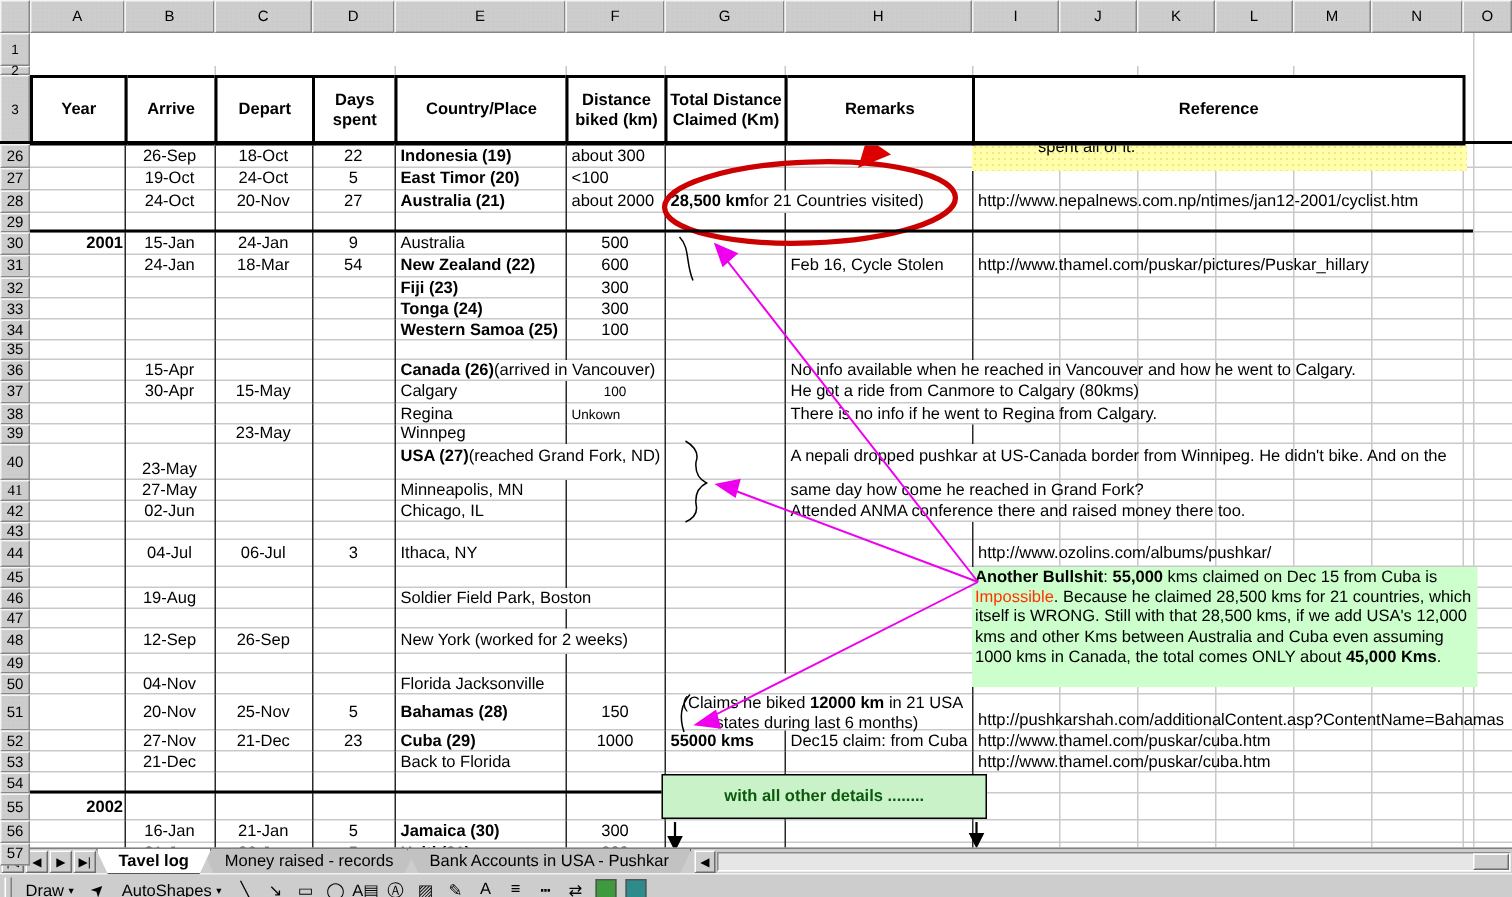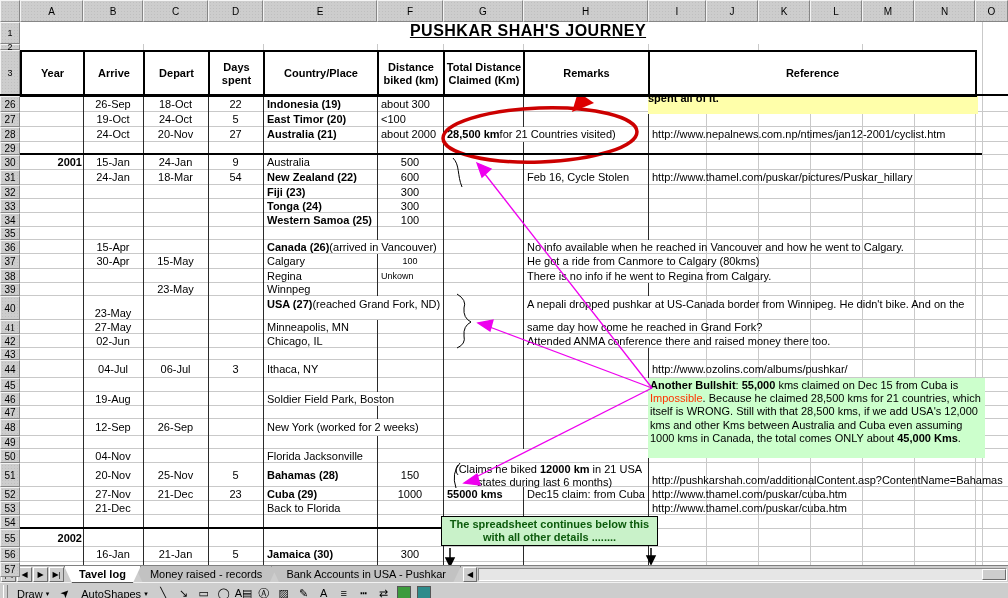--- a/index.html
+++ b/index.html
@@ -31,21 +31,21 @@
   .hdrcell{position:absolute;border:2px solid #000;box-sizing:border-box;background:#fff;
         display:flex;align-items:center;justify-content:center;text-align:center;
         font-weight:bold;font-size:11px;line-height:13px;}
   #title{position:absolute;left:263px;top:22px;width:530px;height:22px;text-align:center;
         font-size:16px;font-weight:bold;text-decoration:underline;letter-spacing:.5px;}
   #marquee{position:absolute;left:24px;top:91px;width:496px;height:0;
         border-top:2px dotted #ff55ff;}
   #yellow-band{position:absolute;left:648px;top:96px;width:330px;height:18px;overflow:hidden;
         background:#ffffaa;background-image:radial-gradient(#f0e68c 20%,transparent 21%);
         background-size:4px 4px;}
-  #yellow-band span{position:relative;top:-4px;font-weight:bold;}
+  #yellow-band span{position:relative;top:-4px;font-weight:normal;margin-left:44px;}
   #green-note{position:absolute;left:648px;top:378px;width:337px;height:80px;background:#ccffcc;
         font-size:11px;line-height:13.2px;white-space:normal;padding:1px 2px;box-sizing:border-box;}
   #claims-note{position:absolute;left:455px;top:463px;width:190px;font-size:11px;line-height:13px;}
   #claims-note .l2{padding-left:22px;}
   #continue-box{position:absolute;left:441px;top:516px;width:217px;height:30px;
         background:#c9f2c9;border:1px solid #000;box-sizing:border-box;
         display:flex;flex-direction:column;align-items:center;justify-content:center;
         font-weight:bold;color:#0b5a0b;font-size:11px;line-height:13px;}
   #anno{position:absolute;left:0;top:0;pointer-events:none;}
   
@@ -69,21 +69,20 @@
   .dbtn{height:18px;padding:2px 6px;display:flex;align-items:center;gap:3px;}
   .dico{width:18px;height:18px;margin:1px;display:flex;align-items:center;justify-content:center;
         font-size:11px;}
   .swatch{display:inline-block;width:12px;height:12px;border:1px solid #555;}
   .carat{font-size:7px;}
 </style>
 </head>
 <body>
 <div id="app">
 
-<div id="title">PUSHKAR SHAH'S JOURNEY</div>
 <div id="marquee"></div>
 
 <div id="grid">
       <div class="vlite" style="left: 706px; top: 96px; height: 469px;"></div>
       <div class="vlite" style="left: 758px; top: 96px; height: 469px;"></div>
       <div class="vlite" style="left: 810px; top: 96px; height: 469px;"></div>
       <div class="vlite" style="left: 862px; top: 96px; height: 469px;"></div>
       <div class="vlite" style="left: 914px; top: 96px; height: 469px;"></div>
       <div class="vlite" style="left: 975px; top: 96px; height: 469px;"></div>
       <div class="vlite" style="left: 982px; top: 22px; height: 543px;"></div>
@@ -483,21 +482,20 @@
 
 <div id="yellow-band">
   <span>spent all of it.</span>
 </div>
 <div id="green-note"><span class="b">Another Bullshit</span><span>: </span><span class="b">55,000</span><span> kms claimed on Dec 15 from Cuba is </span><span class="red">Impossible</span><span>. Because he claimed 28,500 kms for 21 countries, which itself is WRONG. Still with that 28,500 kms, if we add USA's 12,000 kms and other Kms between Australia and Cuba even assuming 1000 kms in Canada, the total comes ONLY about </span><span class="b">45,000 Kms</span><span>.</span></div>
 <div id="claims-note">
   <div class="l1"><span>(Claims he biked </span><span class="b">12000 km</span><span> in 21 USA</span></div>
   <div class="l2">states during last 6 months)</div>
 </div>
 <div id="continue-box">
-  <div>The spreadsheet continues below this</div>
   <div>with all other details ........</div>
 </div>
 
 <svg id="anno" width="1008" height="598">
   <path d="M453,158 C460,165 457,175 462,187" fill="none" stroke="#000" stroke-width="1"></path>
   <path d="M457,294 Q467,300 464,308 Q463,318 471,322 Q463,326 464,336 Q466,344 457,348" fill="none" stroke="#000" stroke-width="1"></path>
   <path d="M460,463 Q451,473 456,488" fill="none" stroke="#000" stroke-width="1"></path>
   <ellipse cx="540" cy="135" rx="97" ry="27" fill="none" stroke="#cc0000" stroke-width="3.5" transform="rotate(-2 540 135)"></ellipse>
   <polygon points="572,112 578,92 594,103" fill="#dd0000"></polygon>
   <g stroke="#ee00ee" stroke-width="1.3" fill="#ee00ee">

